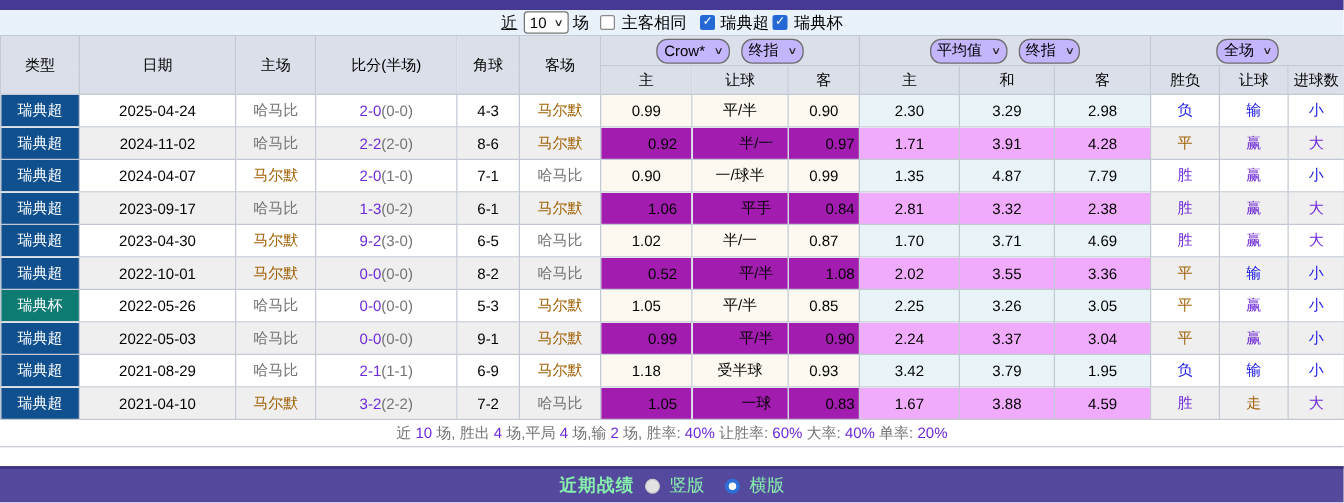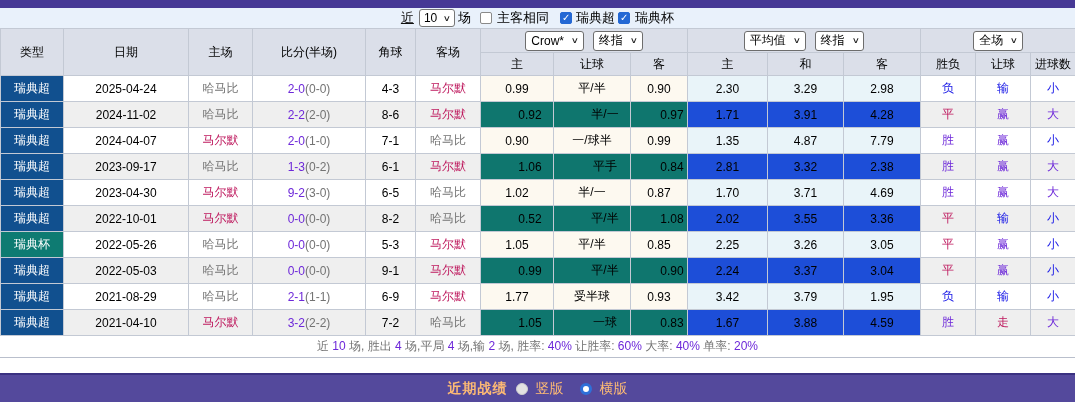--- a/index.html
+++ b/index.html
@@ -14,39 +14,39 @@
   .cb.unchecked{background:#fff;border:1px solid #8a8a8a;}
   .cb.checked{background:#2468d4;border:1px solid #2468d4;color:#fff;font-size:10px;font-weight:bold;line-height:1;}
   .cb.tight{margin-left:8px;margin-right:1px;}
   
   table.grid{border-collapse:collapse;table-layout:fixed;width:1075px;font-size:12px;color:#000;}
   table.grid th,table.grid td{border:1px solid #c3c9d4;text-align:center;padding:0;white-space:nowrap;overflow:hidden;font-weight:normal;}
   thead th{background:#dbdfe9;border-color:#adb4c3;}
   thead tr.hrow1 th{height:23px;}
   thead tr.hrow2 th{height:22px;}
   .grp-cell .grp-wrap{display:flex;align-items:center;justify-content:center;gap:9px;}
-  .dd{display:inline-flex;align-items:center;gap:8px;background:#ffffff;border:1px solid #6d6d6d;border-radius:3px;height:18px;padding:0 5px;font-size:12px;cursor:pointer;}
+  .dd{display:inline-flex;align-items:center;gap:8px;background:#c4b5fd;border:1px solid #6d6d6d;border-radius:9px;height:18px;padding:0 5px;font-size:12px;cursor:pointer;}
   tbody tr{height:26px;}
   tbody tr.odd td{background:#fff;}
   tbody tr.even td{background:#efefef;}
   tbody tr.odd td.col-cream{background:#fdf9f0;}
-  tbody tr.even td.col-cream{background:#0f766e;padding-left:26px;}
+  tbody tr.even td.col-cream{background:#a21caf;padding-left:26px;}
   tbody tr.odd td.col-blue{background:#e9f4f9;}
-  tbody tr.even td.col-blue{background:#1d4ed8;margin-left:7px;}
+  tbody tr.even td.col-blue{background:#f0abfc;margin-left:7px;}
   td.type-super{background:#11508f !important;color:#fff;}
   td.type-cup{background:#0e7b72 !important;color:#fff;}
   .c-red{color:#6d28d9;}
   .c-blue{color:#1414e6;}
-  .c-green{color:#be185d;}
+  .c-green{color:#a16207;}
   .c-black{color:#737373;}
   
   .summary{height:21px;line-height:21px;text-align:center;font-size:12px;border-bottom:1px solid #b9bfcc;color:#000;}
   .gap{height:15px;background:#fff;}
   
-  .footer{height:27px;background:#54499c;border-top:2px solid #3a3181;display:flex;align-items:center;justify-content:center;gap:8px;color:#fdba74;}
+  .footer{height:27px;background:#54499c;border-top:2px solid #3a3181;display:flex;align-items:center;justify-content:center;gap:8px;color:#86efac;}
   .footer-title{font-size:14px;font-weight:bold;letter-spacing:1px;}
   .radio{border-radius:50%;box-sizing:border-box;cursor:pointer;display:inline-block;}
   .radio.checked{width:12px;height:12px;background:#e2e2e2;border:1px solid #cfcfcf;}
   .radio.unchecked{width:12px;height:12px;background:#fff;border:3px solid #2e70d9;margin-left:8px;}
   .radio-label{font-size:14px;}
 </style>
 </head>
 <body>
 
 <div class="topbar"></div>
@@ -278,21 +278,21 @@
         <td class="c-red">赢</td>
         <td class="c-blue">小</td>
       </tr>
       <tr class="odd">
         <td class="type-super">瑞典超</td>
         <td>2021-08-29</td>
         <td class="c-black">哈马比</td>
         <td><span class="c-red">2-1</span><span class="c-black">(1-1)</span></td>
         <td>6-9</td>
         <td class="c-green">马尔默</td>
-        <td class="col-cream">1.77</td>
+        <td class="col-cream">1.18</td>
         <td class="col-cream">受半球</td>
         <td class="col-cream">0.93</td>
         <td class="col-blue">3.42</td>
         <td class="col-blue">3.79</td>
         <td class="col-blue">1.95</td>
         <td class="c-blue">负</td>
         <td class="c-blue">输</td>
         <td class="c-blue">小</td>
       </tr>
       <tr class="even">

